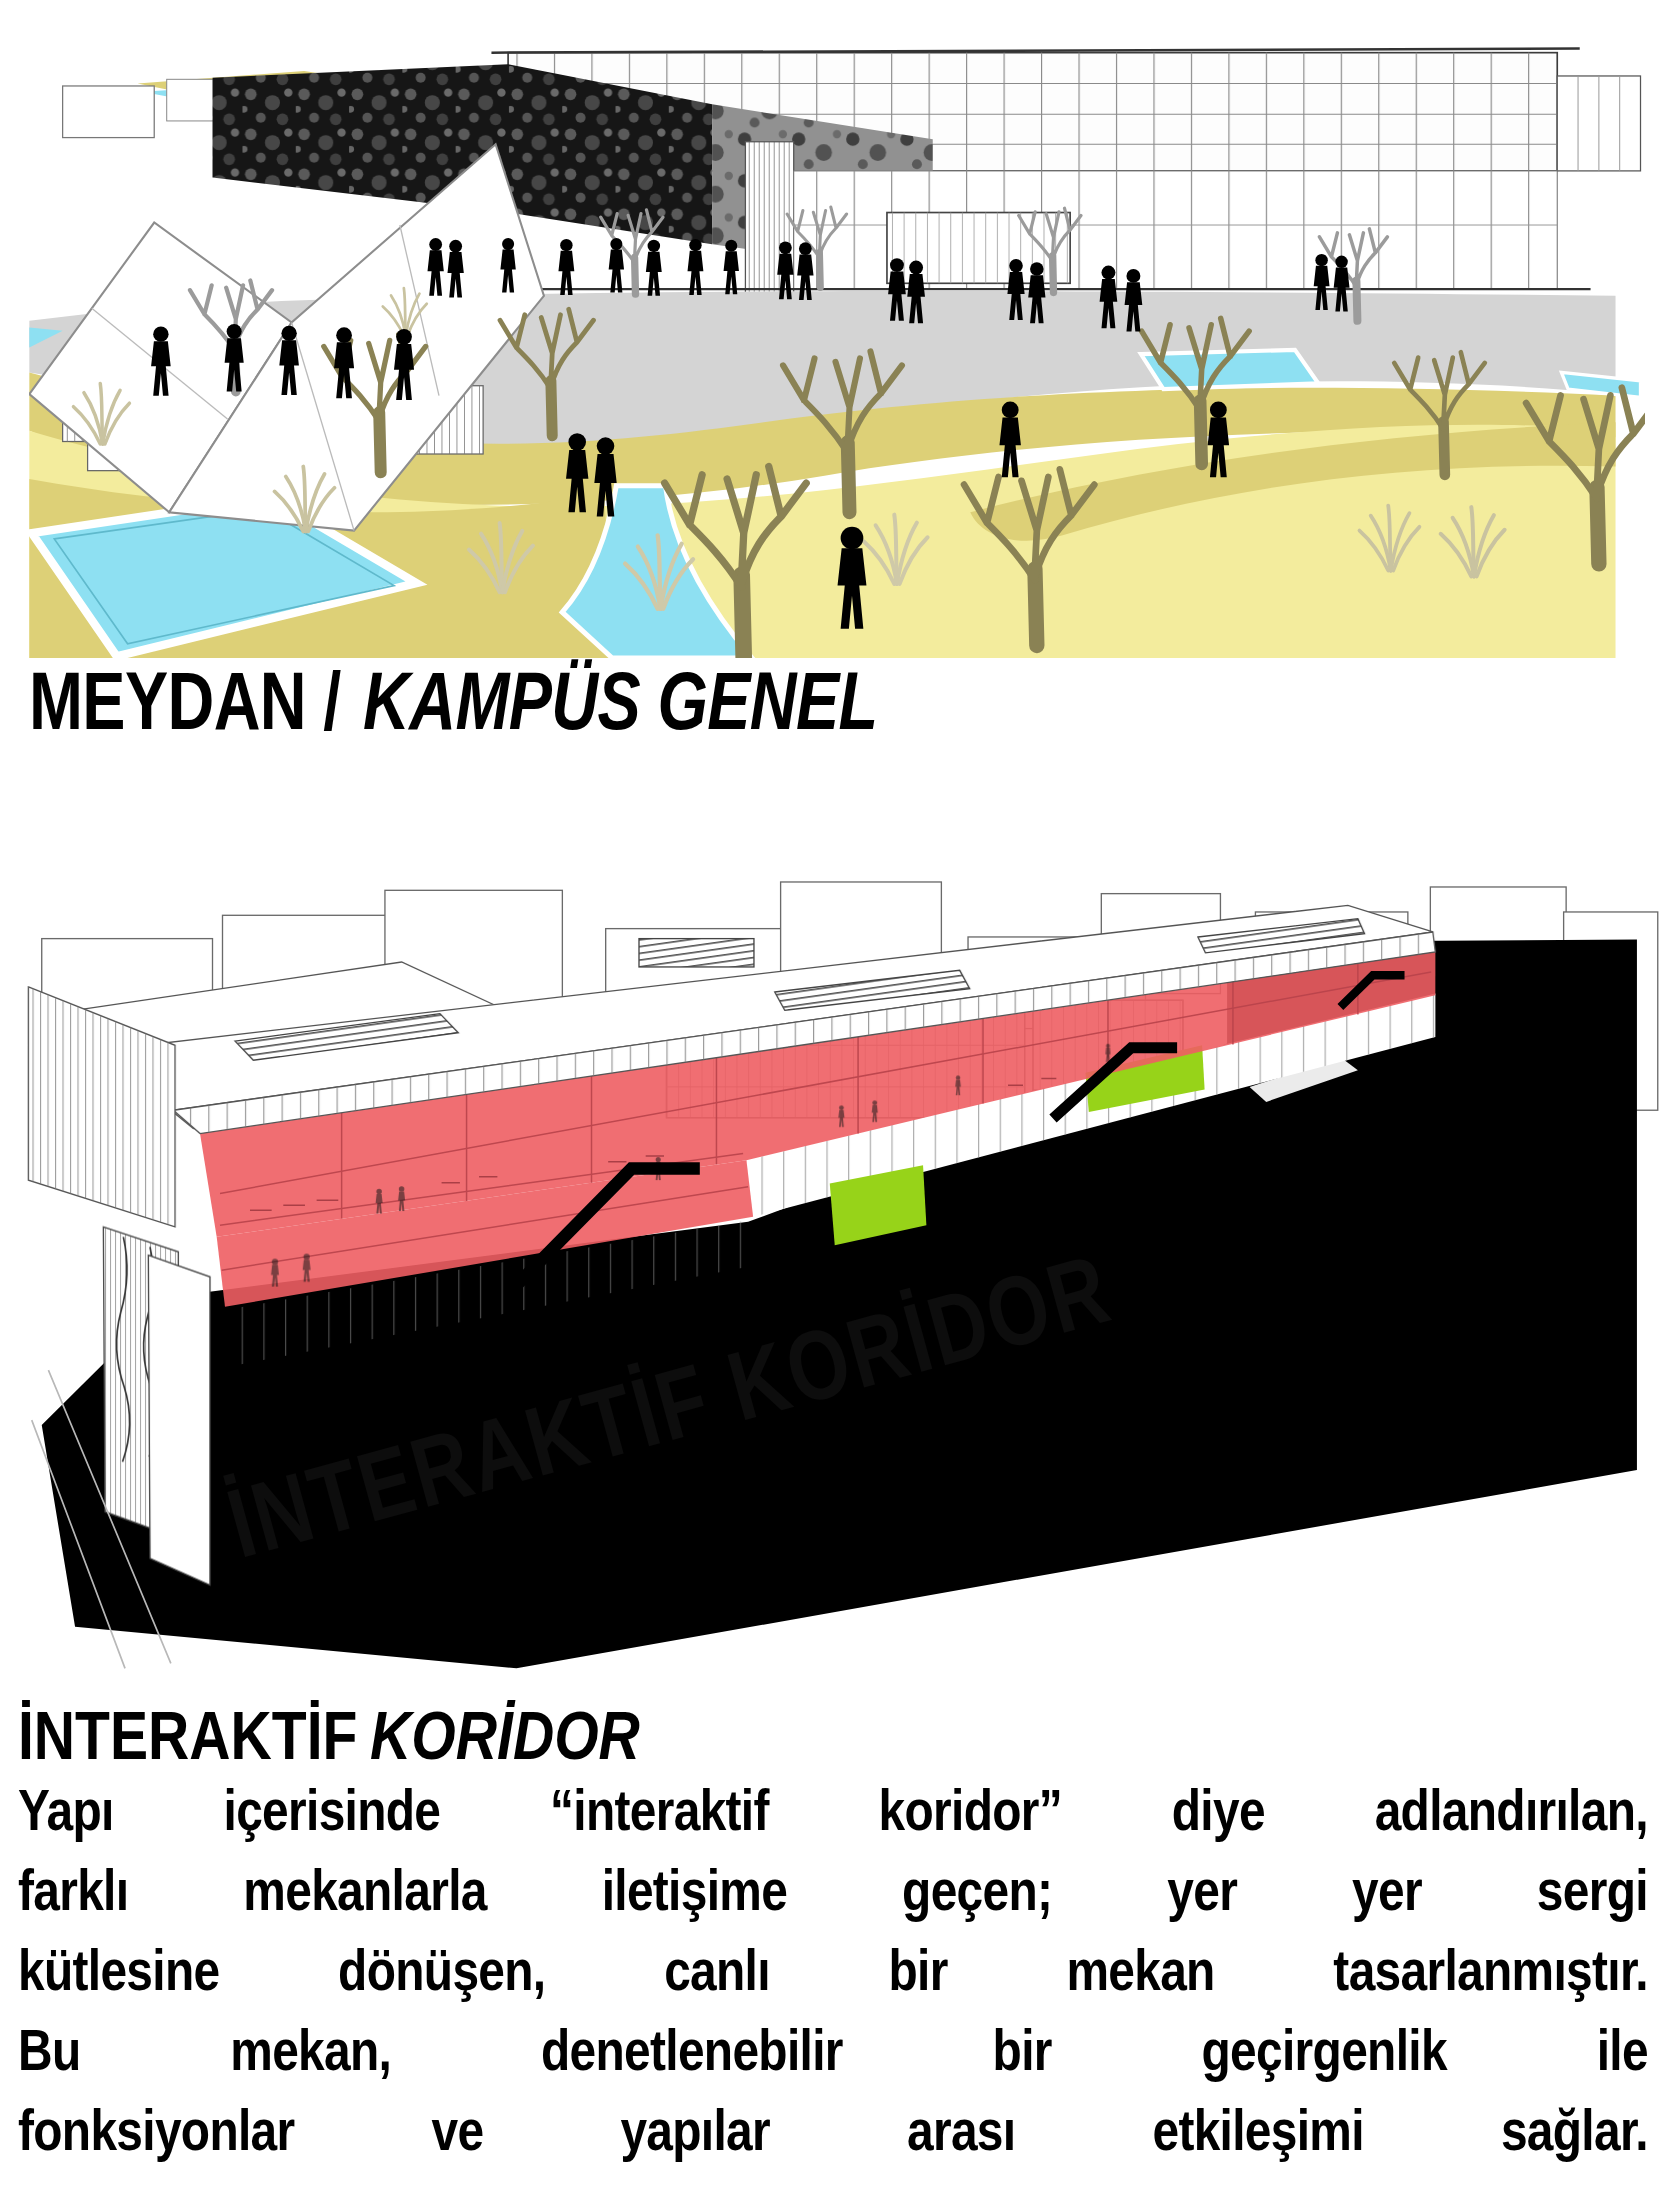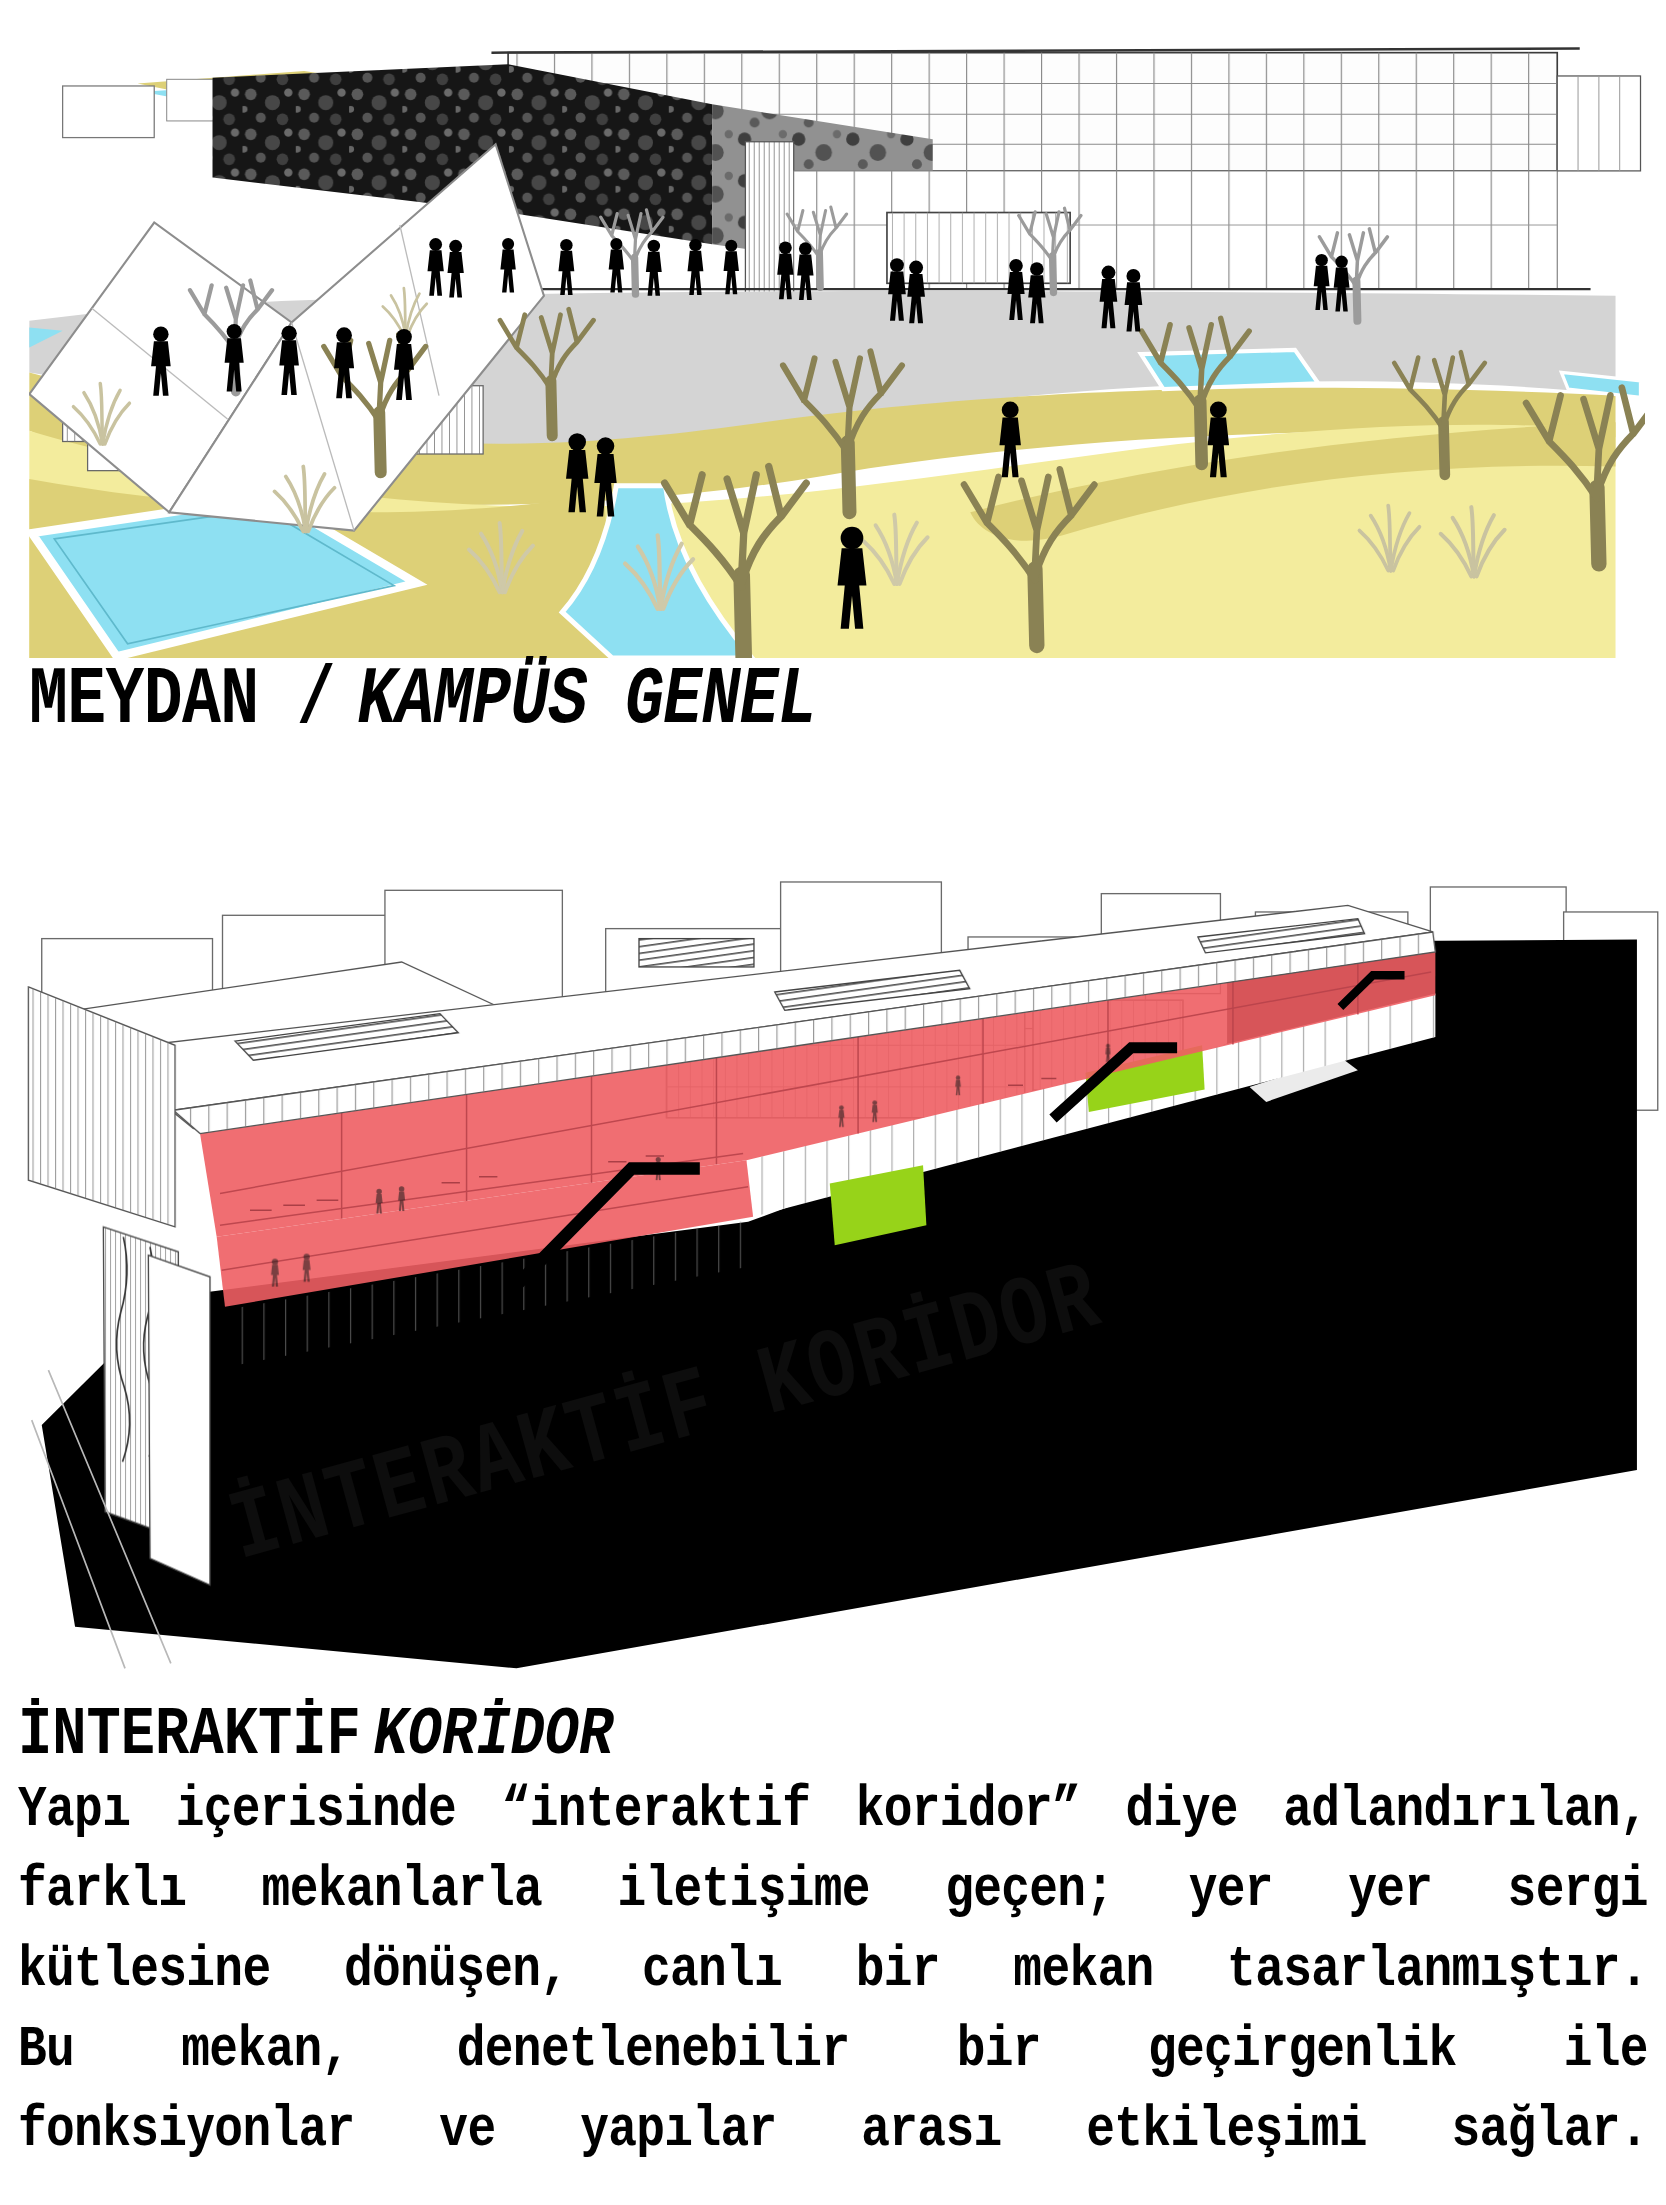--- a/index.html
+++ b/index.html
@@ -1,17 +1,17 @@
 <!DOCTYPE html>
 <html style="font-size:13.3px"><head>
 <meta charset="utf-8">
 <style>
   html,body{margin:0;padding:0;background:#ffffff;}
   .board{position:relative;width:1666px;height:2205px;background:#fff;
-         font-family:Liberation Mono, monospace;overflow:hidden;color:#000;}
+         font-family:Liberation Sans, sans-serif;overflow:hidden;color:#000;}
   .fig{position:absolute;}
   svg{display:block;}
   .caption1{position:absolute;left:29px;top:655px;font-weight:bold;font-size:81px;
             letter-spacing:-0.8px;white-space:nowrap;transform:scaleX(0.80);transform-origin:left top;}
   .caption1 .it{font-style:italic;margin-left:28px;}
   .heading2{position:absolute;left:18.3px;top:1696px;font-weight:bold;font-size:68px;
             white-space:nowrap;transform:scaleX(0.84);transform-origin:left top;}
   .heading2 .it{font-style:italic;margin-left:15px;}
   .para{position:absolute;left:18.3px;top:1770px;width:1941px;font-size:57px;font-weight:bold;
         line-height:80px;letter-spacing:-0.8px;transform:scaleX(0.8397);transform-origin:left top;}

